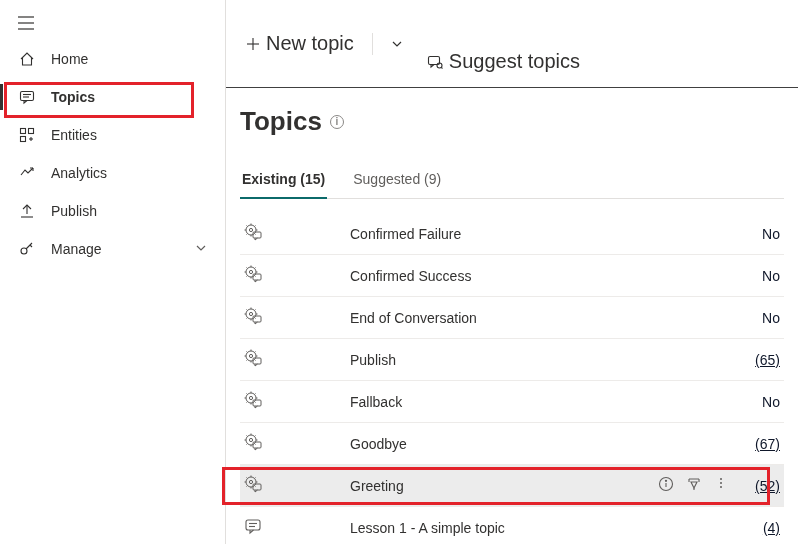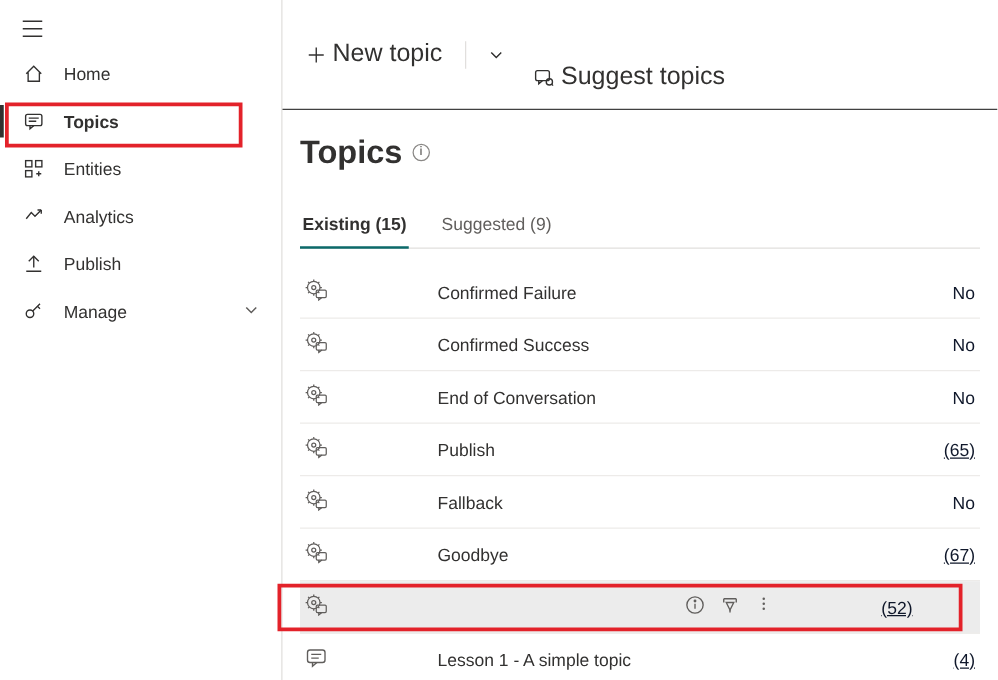--- a/index.html
+++ b/index.html
@@ -301,20 +301,21 @@
     <div class="trig u">(67)</div>
   </div>
             <div class="row selected">
     <div class="type-ic"><svg width="18" height="18" viewBox="0 0 18 18" fill="none" stroke="#605e5c" stroke-width="1">
   <circle cx="7" cy="7" r="5"></circle>
   <circle cx="7" cy="7" r="1.6"></circle>
   <path d="M7 2 L7 0.5 M7 12 L7 13.5 M2 7 L0.5 7 M12 7 L13.5 7 M3.5 3.5 L2.5 2.5 M10.5 10.5 L11.5 11.5 M3.5 10.5 L2.5 11.5 M10.5 3.5 L11.5 2.5"></path>
   <rect x="9" y="9" width="8" height="6" rx="1"></rect>
   <path d="M11 15 L11 17 L13.5 15"></path>
 </svg></div>
+    <div>Greeting</div>
     <div class="actions">
 
         <span class="aicon"><svg width="16" height="16" viewBox="0 0 16 16" fill="none" stroke="#605e5c" stroke-width="1.1">
                     <circle cx="8" cy="8" r="6.5"></circle>
                     <line x1="8" y1="7" x2="8" y2="11"></line>
                     <circle cx="8" cy="4.8" r="0.6" fill="#605e5c"></circle>
                   </svg></span>
         <span class="aicon"><svg width="16" height="16" viewBox="0 0 16 16" fill="none" stroke="#605e5c" stroke-width="1.1">
                     <path d="M3 3 H13 M3 3 V6 M13 3 V6"></path>
                     <path d="M5 6 H11 L8 12 Z"></path>

